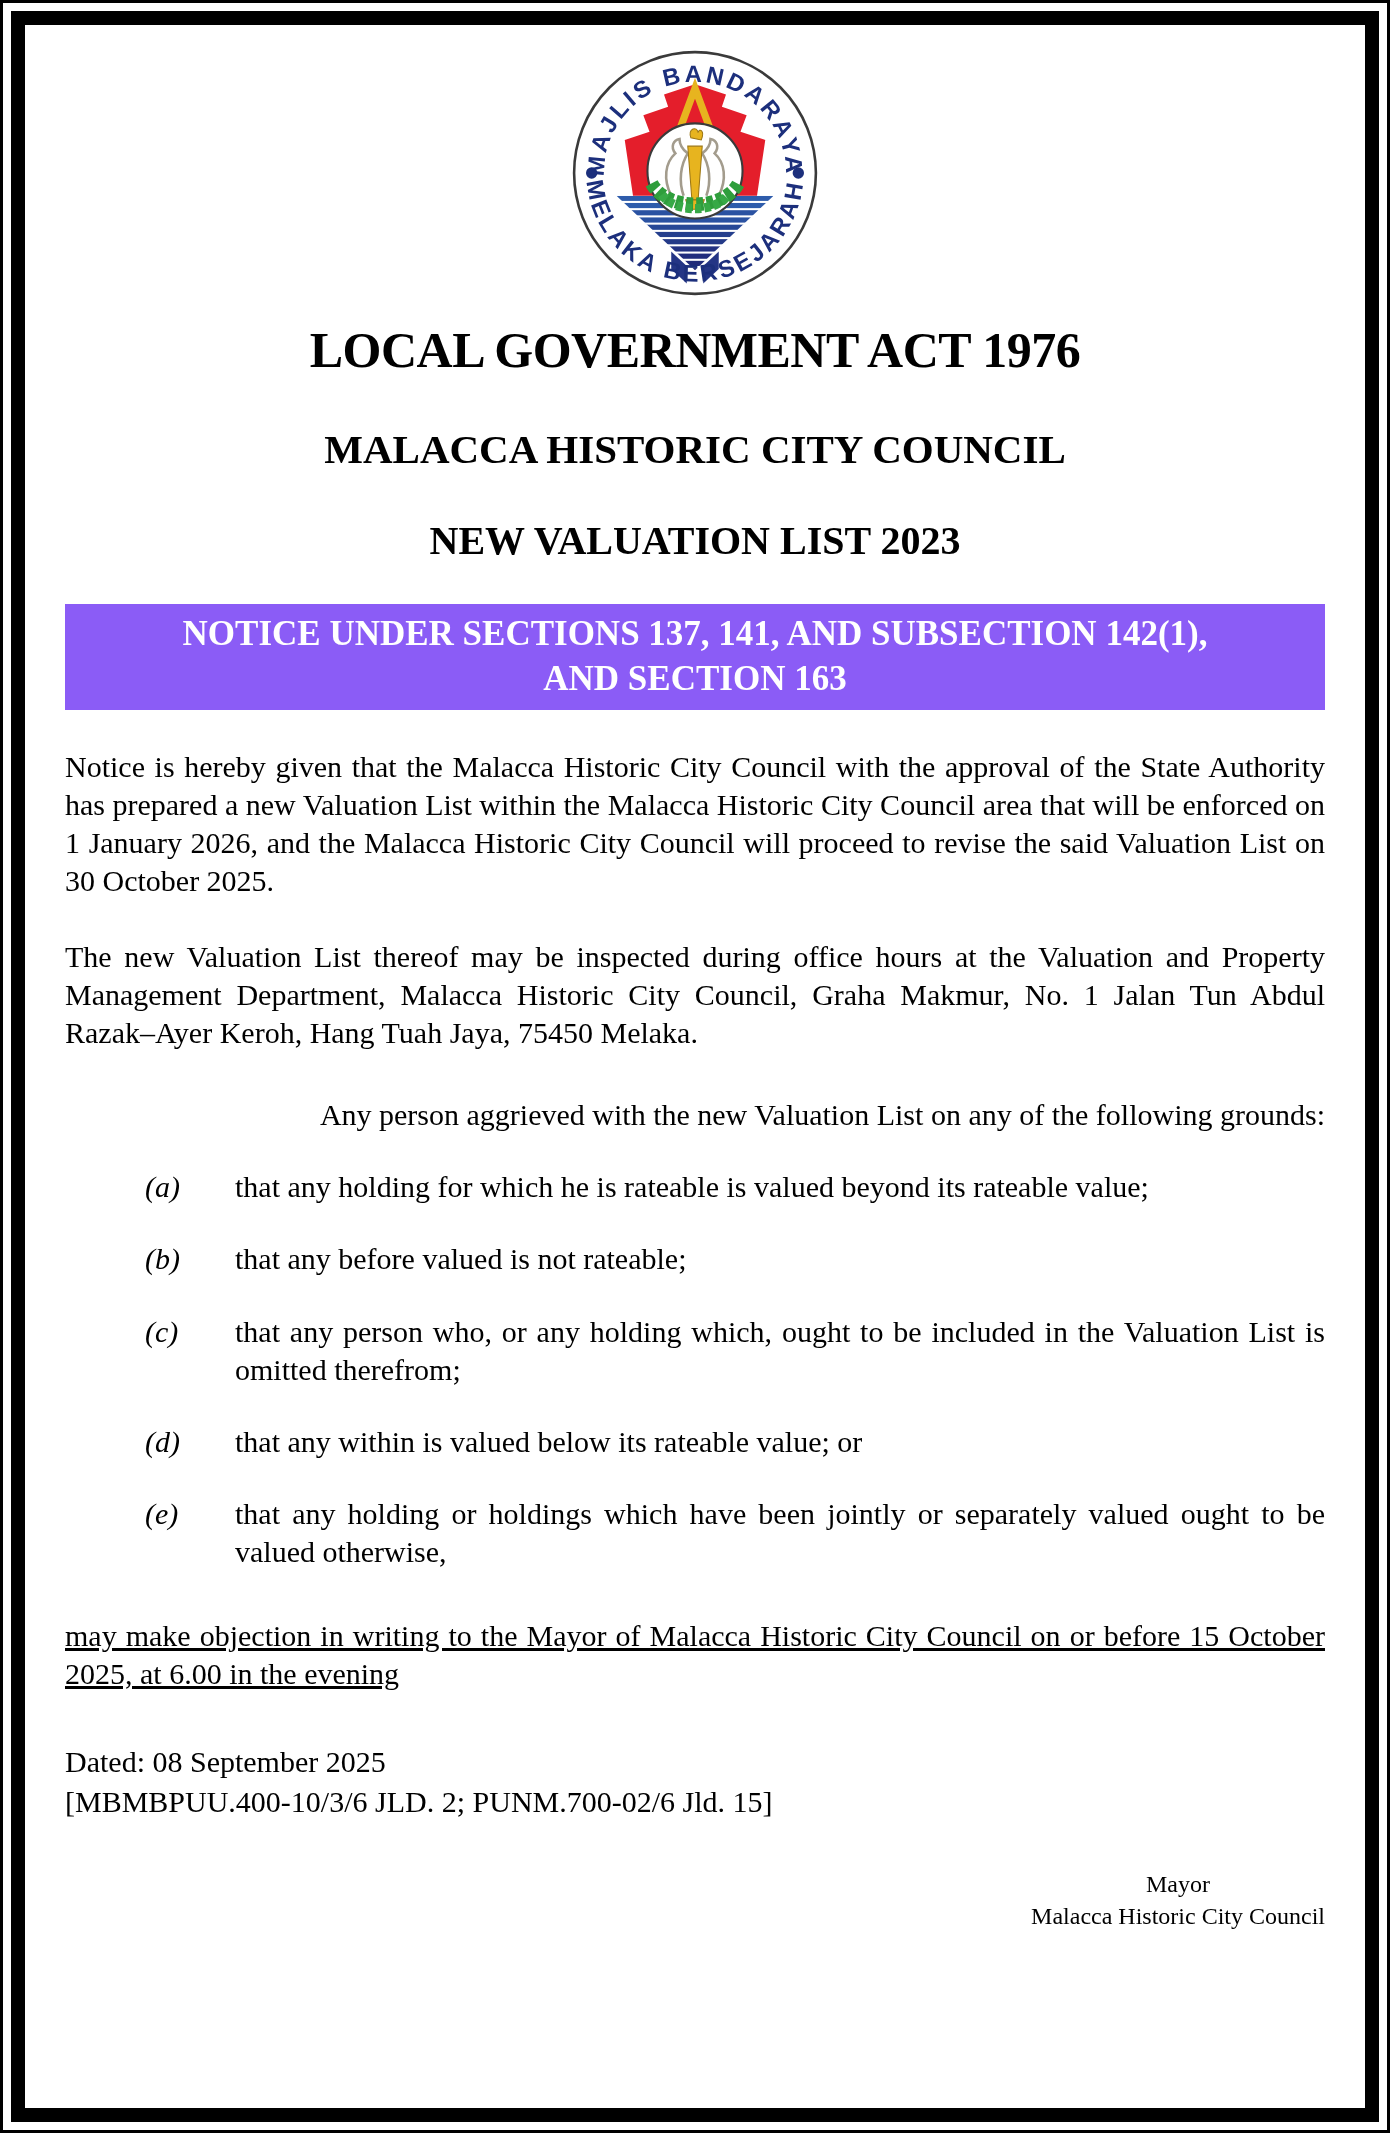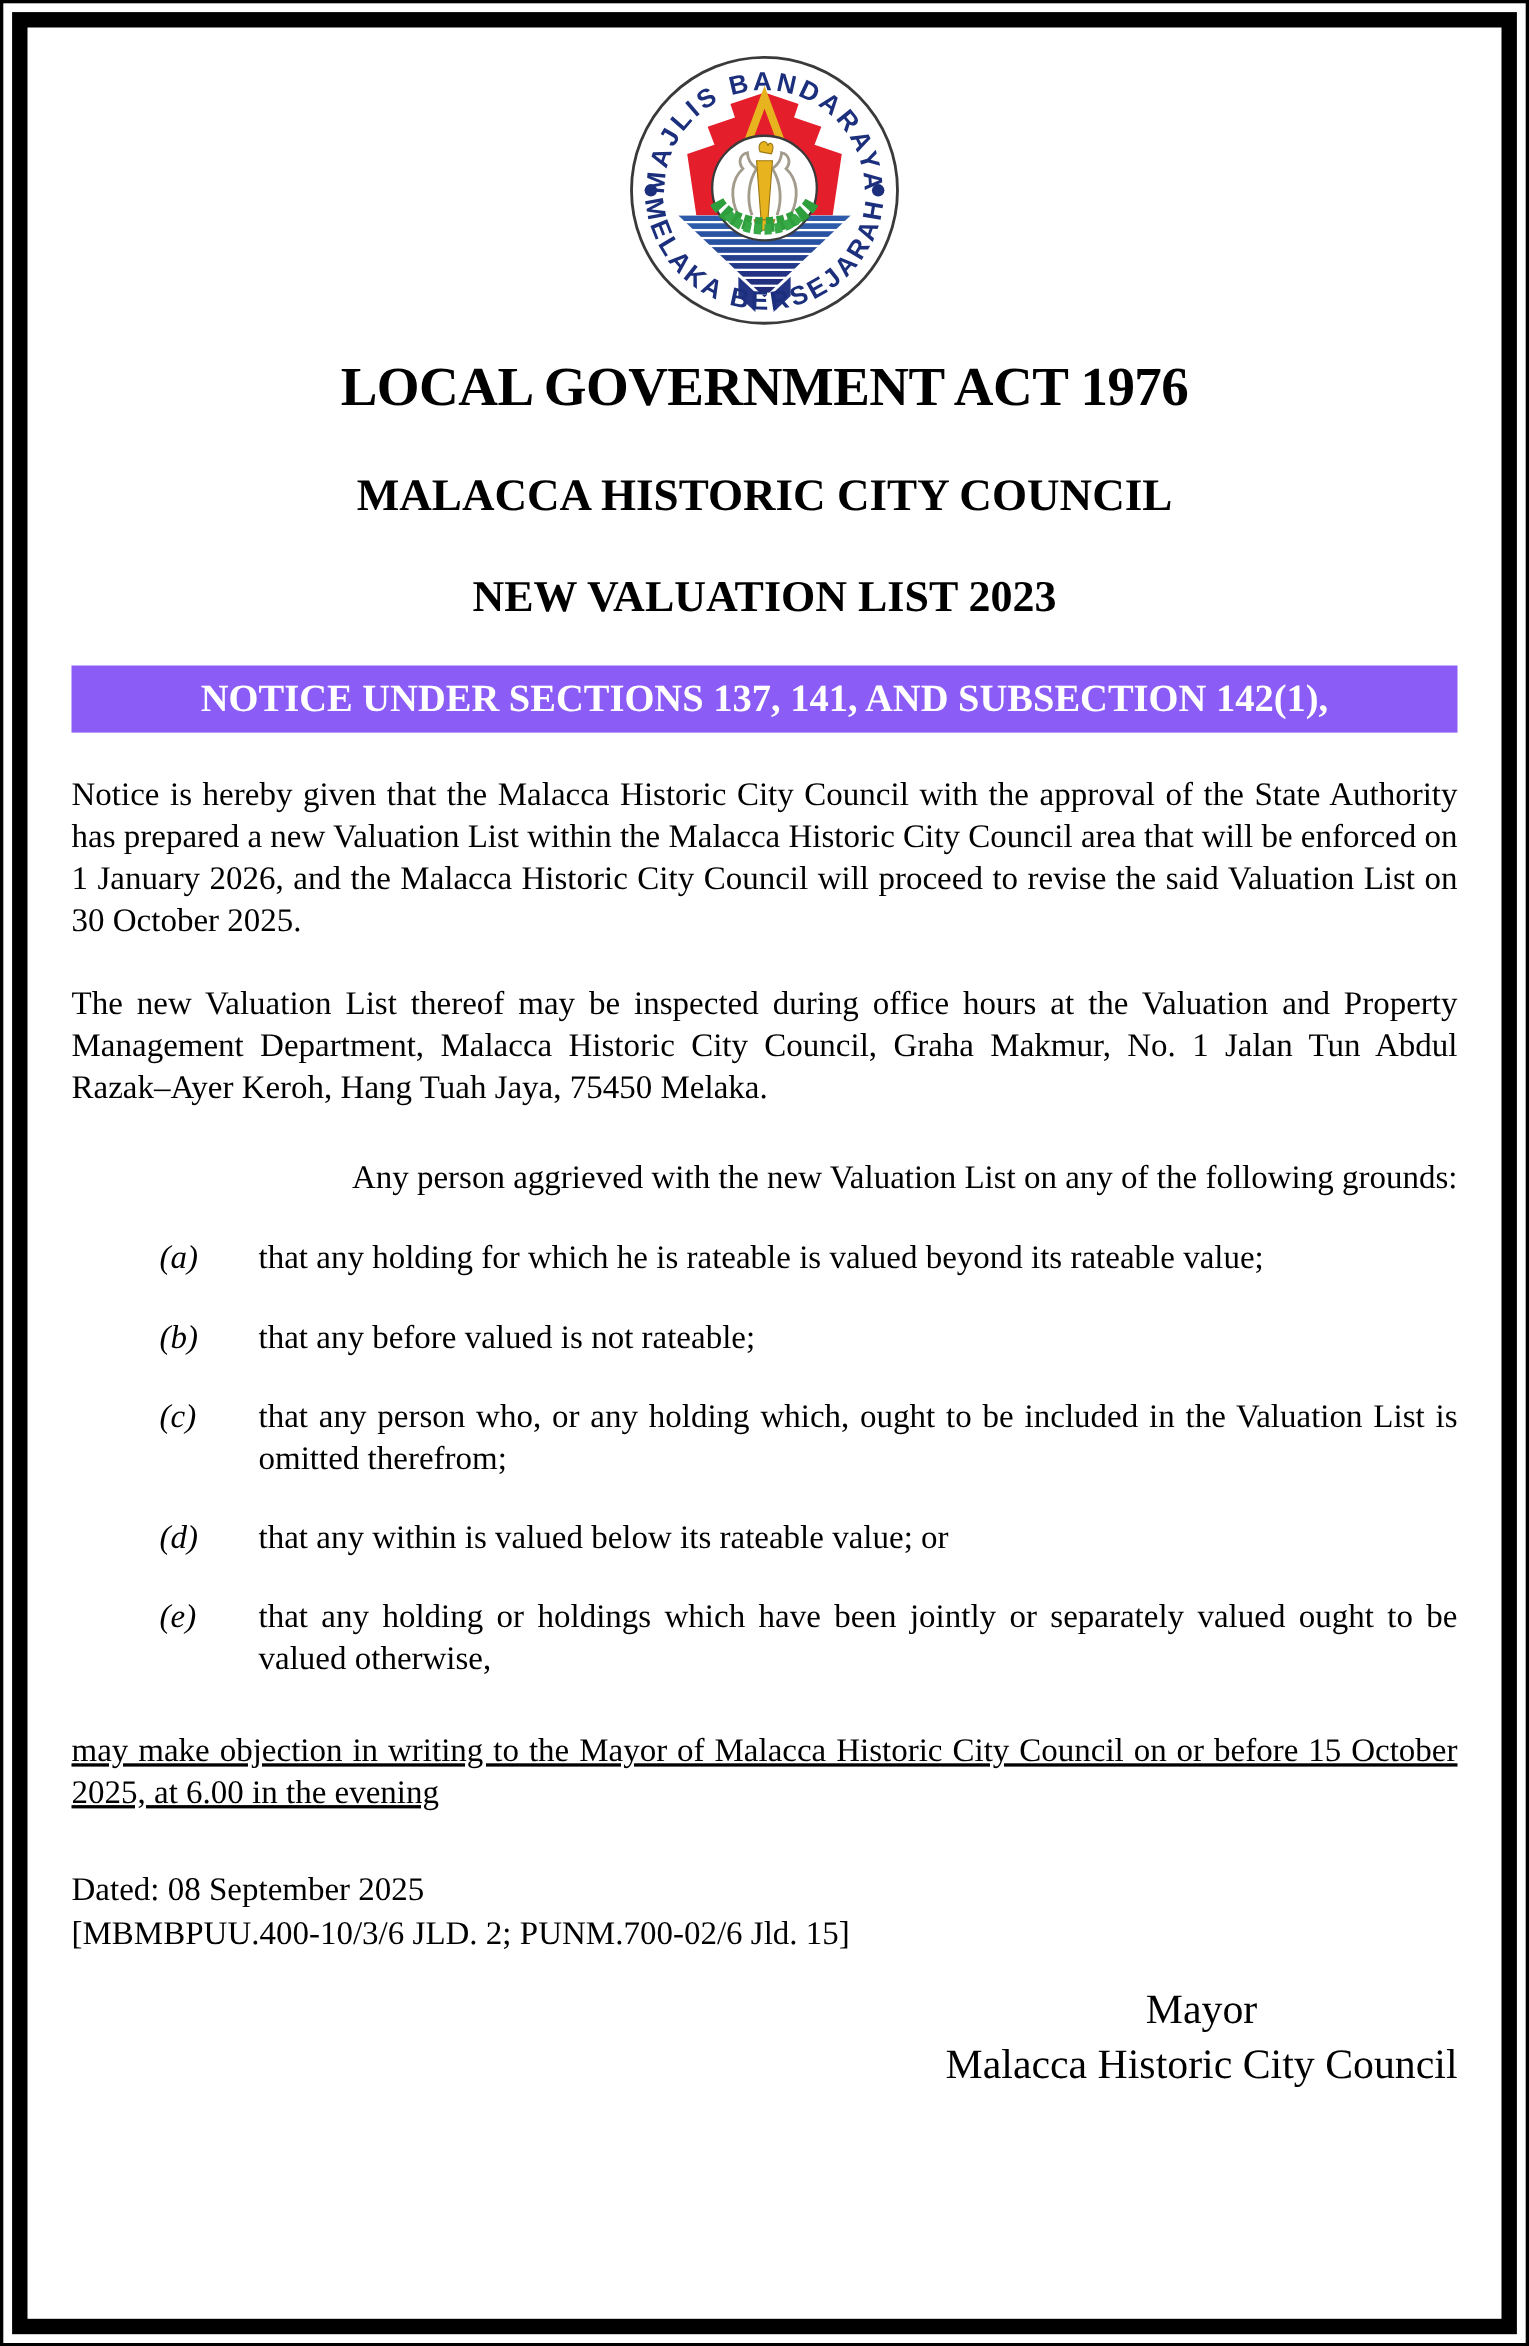--- a/index.html
+++ b/index.html
@@ -78,25 +78,25 @@
     grid-template-columns: 90px 1fr;
   }
   .ground .marker { font-style: italic; }
   .ground .gtext { text-align: justify; }
 
   .closing { margin-top: 46px; text-align: justify; text-decoration: underline; }
   .dated { margin-top: 50px; }
   .reference { margin-top: 2px; }
 
   .signature {
-    margin-top: 24px;
+    margin-top: 48px;
     width: fit-content;
     margin-left: auto;
     text-align: center;
-    font-size: 38px;
+    font-size: 24px;
     line-height: 1.33;
     font-family: Liberation Serif, serif;
   }
 </style>
 </head>
 <body>
 
 <div class="page">
   <div class="frame">
 
@@ -161,20 +161,21 @@
     <div class="act-title">
       <div>LOCAL GOVERNMENT ACT 1976</div>
     </div>
 
     <div class="council-name">MALACCA HISTORIC CITY COUNCIL</div>
 
     <div class="valuation-title">NEW VALUATION LIST 2023</div>
 
     <div class="notice-bar">
       <div>NOTICE UNDER SECTIONS 137, 141, AND SUBSECTION 142(1),</div>
+      <div>AND SECTION 163</div>
     </div>
 
     <div class="body-text">
       <div class="para">Notice is hereby given that the Malacca Historic City Council with the approval of the State Authority has prepared a new Valuation List within the Malacca Historic City Council area that will be enforced on 1 January 2026, and the Malacca Historic City Council will proceed to revise the said Valuation List on 30 October 2025.</div>
 
       <div class="para">The new Valuation List thereof may be inspected during office hours at the Valuation and Property Management Department, Malacca Historic City Council, Graha Makmur, No. 1 Jalan Tun Abdul Razak–Ayer Keroh, Hang Tuah Jaya, 75450 Melaka.</div>
 
       <div class="grounds-intro">Any person aggrieved with the new Valuation List on any of the following grounds:</div>
 
       <div class="ground">

